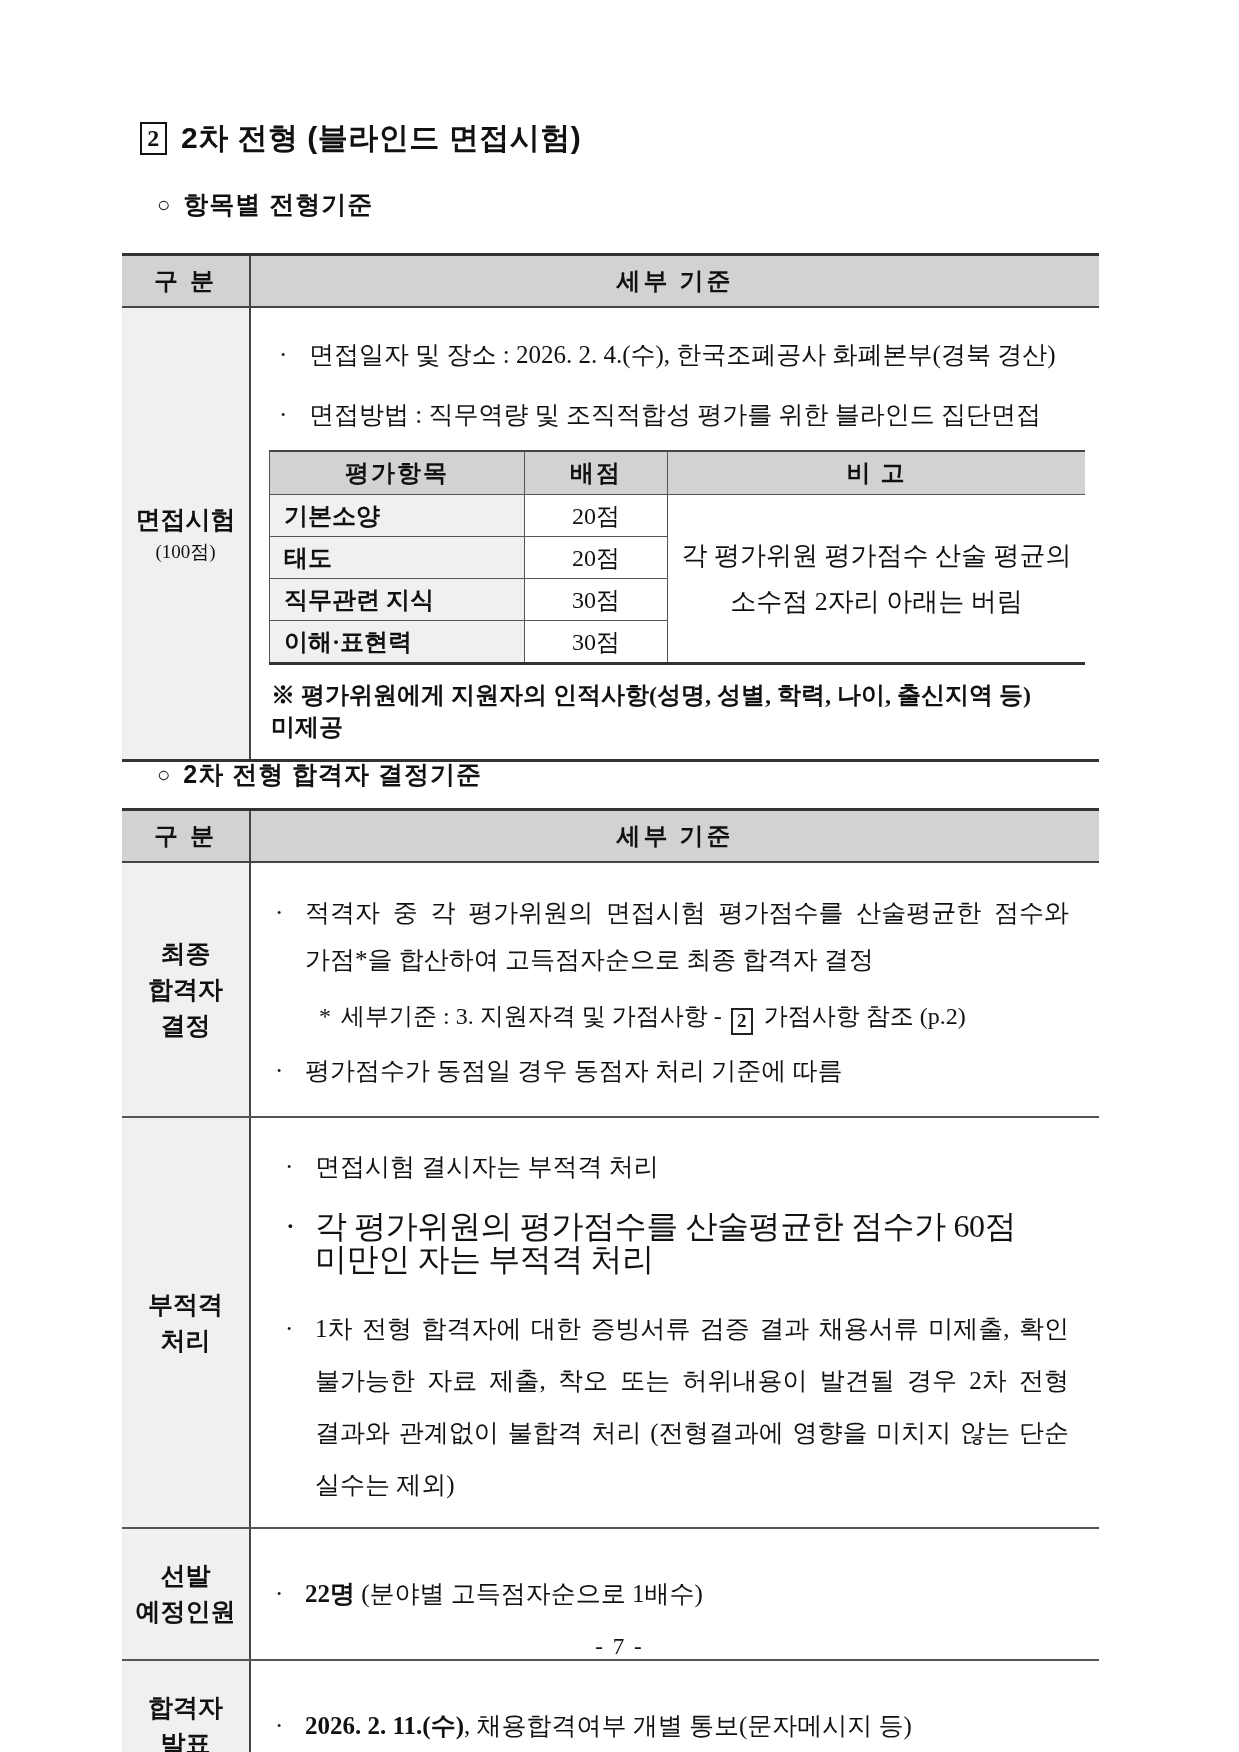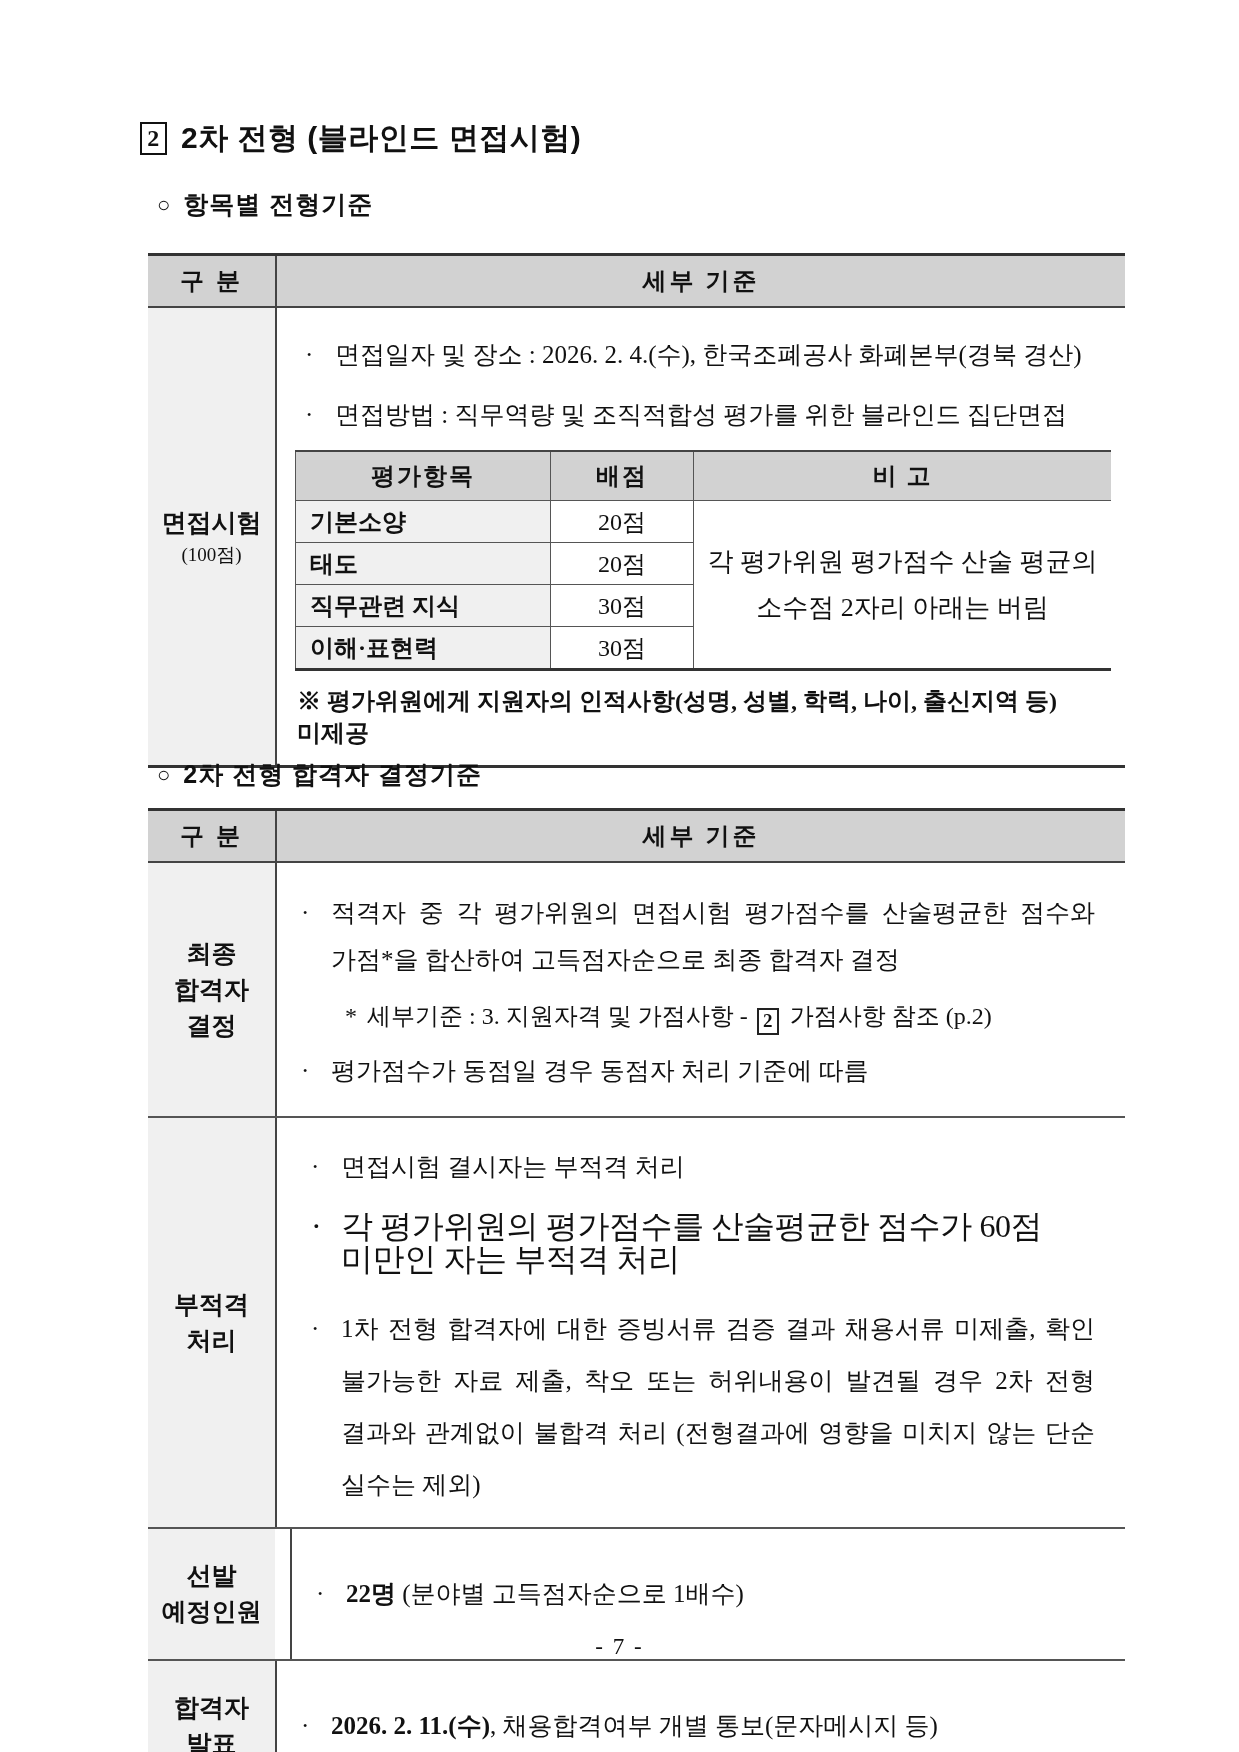--- a/index.html
+++ b/index.html
@@ -32,21 +32,21 @@
   .sec-heading{
     display:flex;align-items:center;gap:12px;
     font-family:"Liberation Sans","DejaVu Sans",sans-serif;
     font-weight:800;font-size:25px;letter-spacing:1px;
   }
   .sec-heading .circle{font-size:22px;font-weight:700;}
   #sec1-heading{left:157px;top:188px;}
   #sec2-heading{left:157px;top:758px;}
   
   .otable{
-    left:148px;width:977px;
+    left:122px;width:977px;
     border-top:3px solid var(--border_dark);
     border-bottom:3px solid var(--border_dark);
     box-sizing:border-box;
   }
   #table1{top:253px;}
   #table2{top:808px;}
   .ohead{
     display:grid;grid-template-columns:127px 1fr;
     background:var(--header_bg);
     border-bottom:2px solid #444;
@@ -76,21 +76,21 @@
   .mainlabel{line-height:32px;}
   
   .itable{
     margin:8px 0 0 0;width:816px;
     display:grid;grid-template-columns:255px 143px 418px;
     border-top:2px solid #444;border-bottom:3px solid var(--border_dark);
     box-sizing:border-box;
   }
   .itable > div{box-sizing:border-box;border-left:1.5px solid var(--border_mid);}
   .ih{
-    background:var(--header_bg);height:48px;
+    background:var(--header_bg);height:42px;
     display:flex;align-items:center;justify-content:center;
     font-weight:700;font-size:24px;letter-spacing:2px;
   }
   .il{
     background:var(--label_bg);height:42px;display:flex;align-items:center;
     padding-left:14px;font-weight:700;font-size:24px;border-top:1.5px solid var(--border_mid);
   }
   .iv{
     height:42px;display:flex;align-items:center;justify-content:center;
     font-size:24px;border-top:1.5px solid var(--border_mid);
@@ -99,21 +99,21 @@
     grid-column:3;grid-row:2/6;border-top:1.5px solid var(--border_mid);
     display:flex;align-items:center;justify-content:center;text-align:center;
     font-size:26px;line-height:46px;white-space:pre-line;word-break:keep-all;
   }
   .footnote{
     margin:14px 0 0 2px;font-weight:700;font-size:24px;line-height:32px;word-break:keep-all;
   }
   
   .r1{min-height:180px;}
   .r2{min-height:302px;}
-  .r3{min-height:130px;gap:15px;}
+  .r3{min-height:130px;}
   .r4{min-height:130px;}
   #t2r1-content{padding:16px 20px 12px 14px;}
   #t2r1-content .bullet{line-height:47px;text-align:justify;}
   .subline{
     margin:8px;font-size:24px;line-height:46px;padding-left:46px;word-break:keep-all;
   }
   .subline .mk{display:inline-block;width:22px;}
   .badge-box.small{
     width:22px;height:27px;border:2px solid #222;font-size:19px;
     vertical-align:-3px;margin:0 5px 0 3px;

